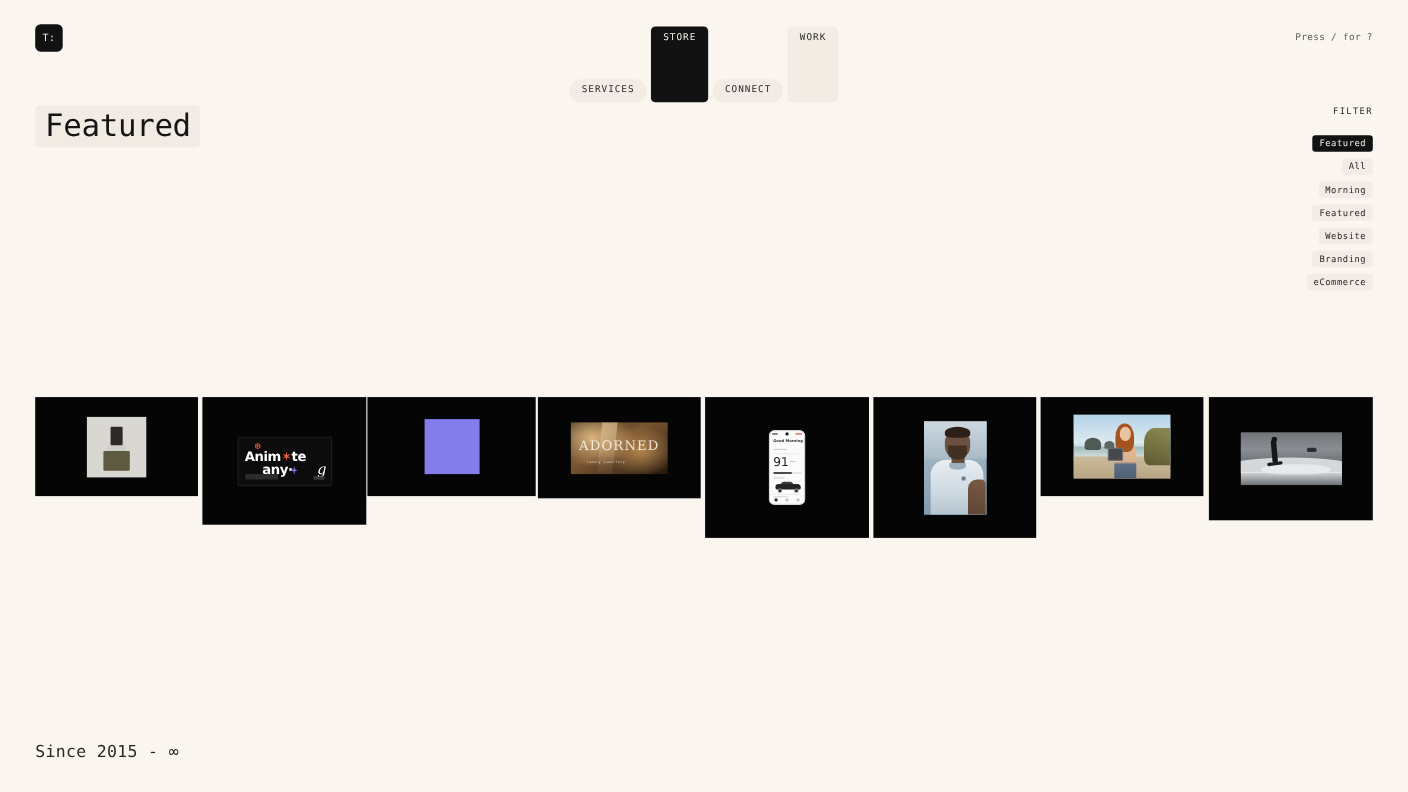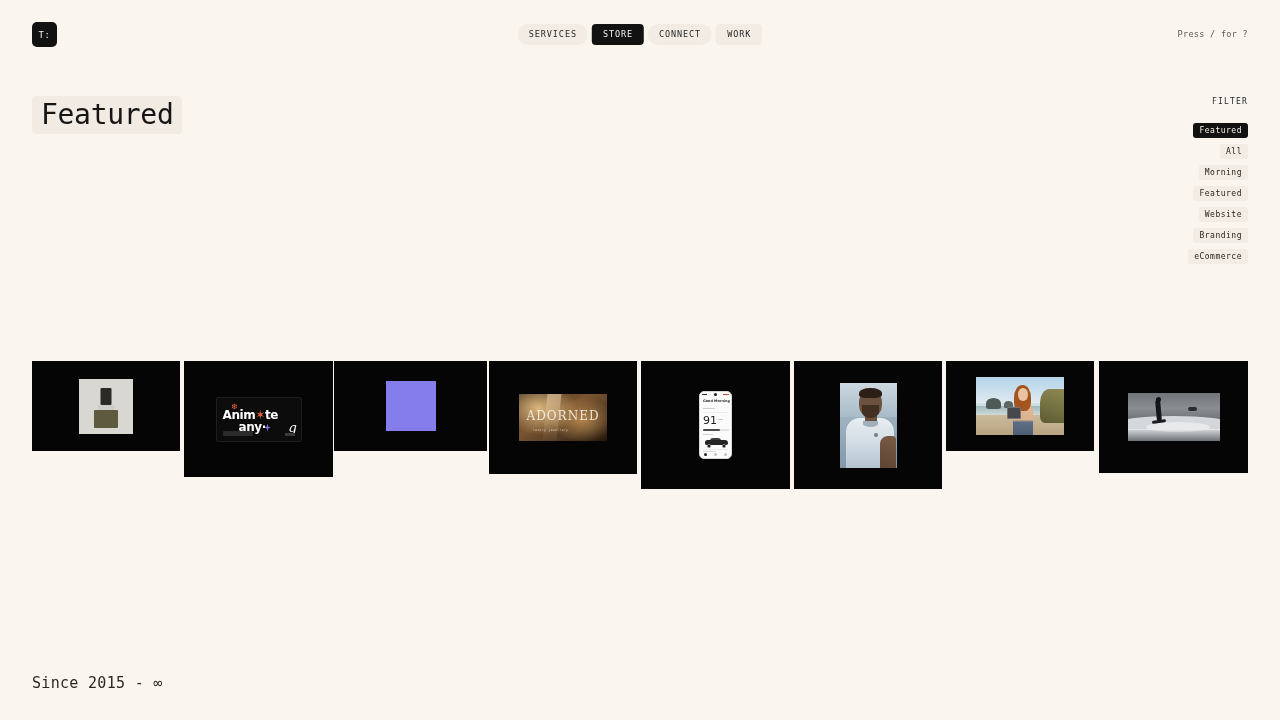--- a/index.html
+++ b/index.html
@@ -56,21 +56,21 @@
     font-size: 8.5px;
     letter-spacing: 0.9px;
     padding: 6px 11px;
     border-radius: 4px;
     background: #f2ece4;
     color: #2a2a2a;
     cursor: pointer;
     white-space: nowrap;
     line-height: 9px;
   }
-  .nav-item.rounded { border-radius: 12px; }
+  .nav-item.rounded { border-radius: 12px; margin-top: 48px; }
   .nav-item.active {
     background: #121212;
     color: #f4efe8;
   }
 
   .press-hint {
     position: absolute;
     right: 32px;
     top: 29px;
     font-size: 8.5px;
@@ -687,21 +687,21 @@
       <div class="animate-italic">g</div>
       <div class="animate-tag"></div>
       <div class="animate-tag2"></div>
     </div>
   </div>
 
   <div class="card" style="left:334px; top:361px; width:153px; height:90px;">
     <div class="purple-block" style="background:#847deb;"></div>
   </div>
 
-  <div class="card" style="left:489px; top:361px; width:148px; height:113px;">
+  <div class="card" style="left:489px; top:361px; width:148px; height:92px;">
     <div class="adorned">
       <div class="adorned-word">ADORNED</div>
       <div class="adorned-sub">luxury jewellery</div>
     </div>
   </div>
 
   <div class="card" style="left:641px; top:361px; width:149px; height:128px;">
     <div class="phone">
       <div class="phone-statusbar">
         <div class="phone-sb-l"></div>

